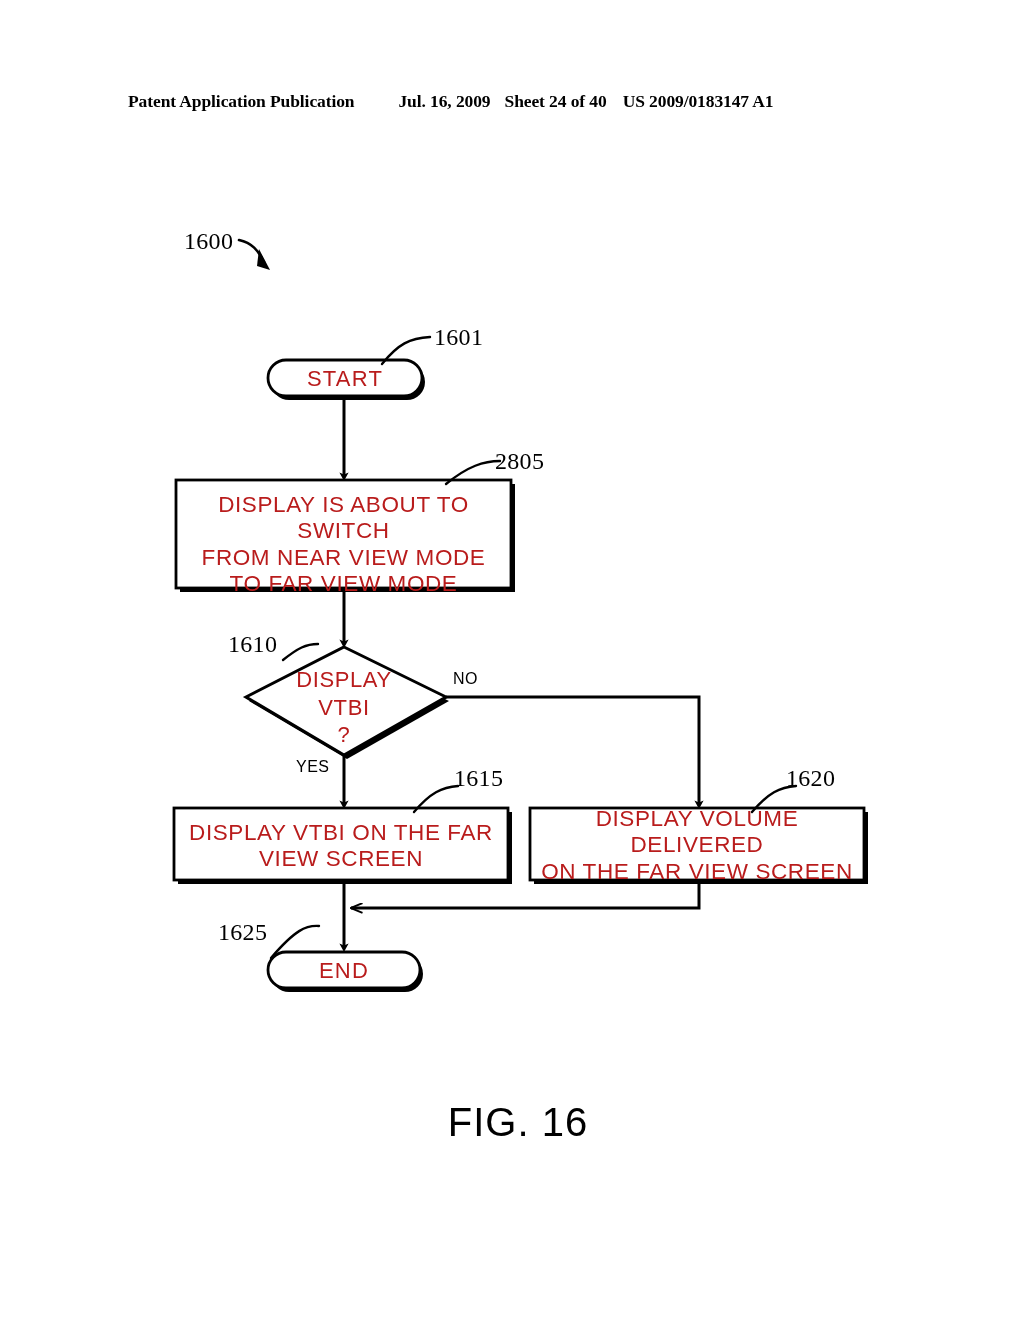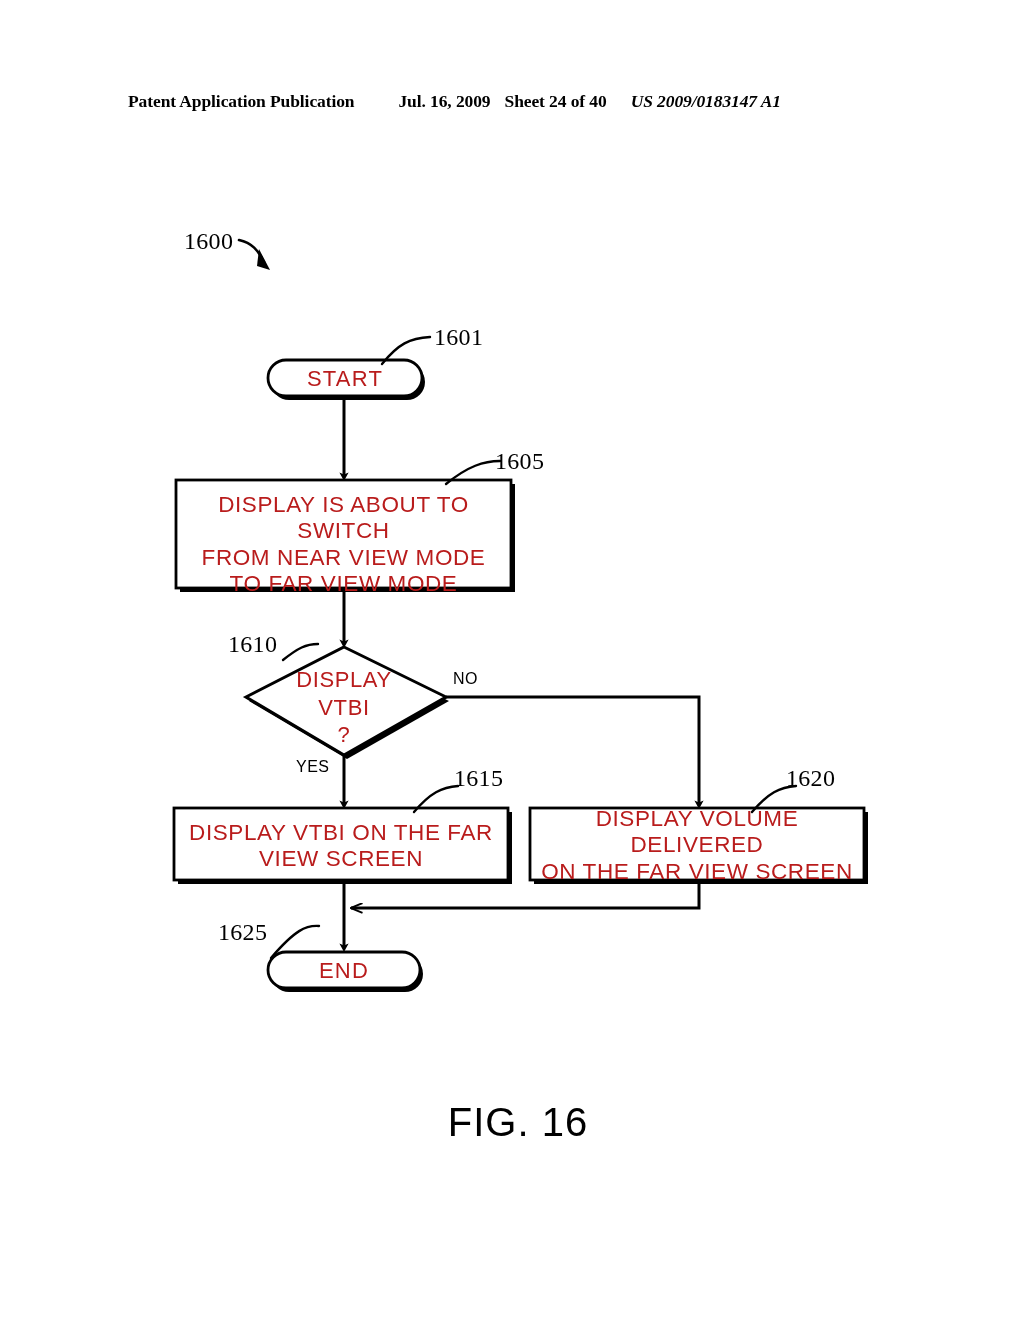--- a/index.html
+++ b/index.html
@@ -28,21 +28,21 @@
     font-weight: bold;
     font-size: 17.5px;
     letter-spacing: -0.1px;
     white-space: nowrap;
     display: flex;
     align-items: flex-end;
   }
   .hdr-pub   { }
   .hdr-date  { margin-left: 44px; }
   .hdr-sheet { margin-left: 14px; }
-  .hdr-pat   { margin-left: 24px; font-style: italic; }
+  .hdr-pat   { margin-left: 16px; }
 
   
   .figure {
     position: absolute;
     top: 0;
     left: 6px;
     width: 1024px;
     height: 1320px;
   }
   .figure svg {
@@ -168,21 +168,21 @@
 
     <g>
       <rect x="265" y="956" width="152" height="36" rx="18" ry="18" fill="#000"></rect>
       <rect x="262" y="952" width="152" height="36" rx="18" ry="18" fill="#fff" stroke="#000" stroke-width="2.8"></rect>
     </g>
     <path d="M265,958 C289,930 300,925 313,926" fill="none" stroke="#000" stroke-width="2.4" stroke-linecap="round"></path>
   </svg>
 
   <div class="ref-num" style="left:178px; top:228px;">1600</div>
   <div class="ref-num" style="left:428px; top:324px;">1601</div>
-  <div class="ref-num" style="left:489px; top:448px;">1605</div>
+  <div class="ref-num" style="left:489px; top:448px;">2805</div>
   <div class="ref-num" style="left:210px; top:631px;margin-left:12px;">1610</div>
   <div class="ref-num" style="left:448px; top:765px;">1615</div>
   <div class="ref-num" style="left:780px; top:765px;">1620</div>
   <div class="ref-num" style="left:212px; top:919px;">1625</div>
 
   <div class="node-text term-text" style="left:262px; top:366px; width:154px;">START</div>
 
   <div class="node-text proc-text" style="left:170px; top:492px; width:335px;">DISPLAY IS ABOUT TO SWITCH
 FROM NEAR VIEW MODE
 TO FAR VIEW MODE</div>

